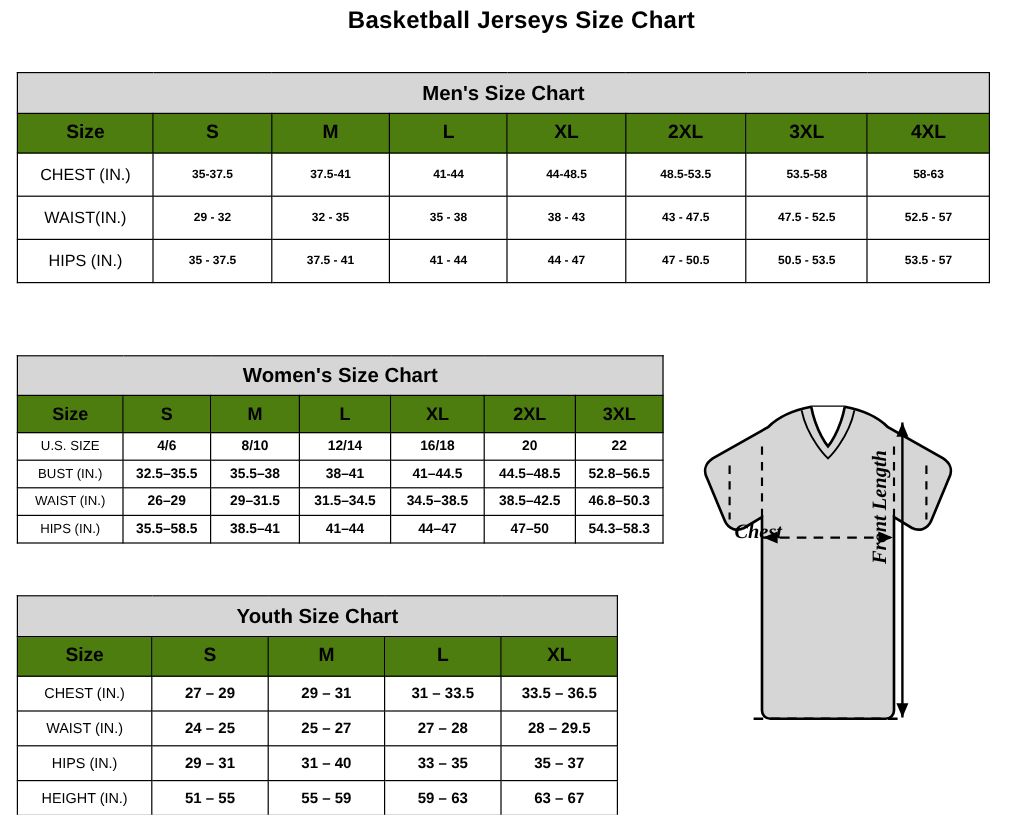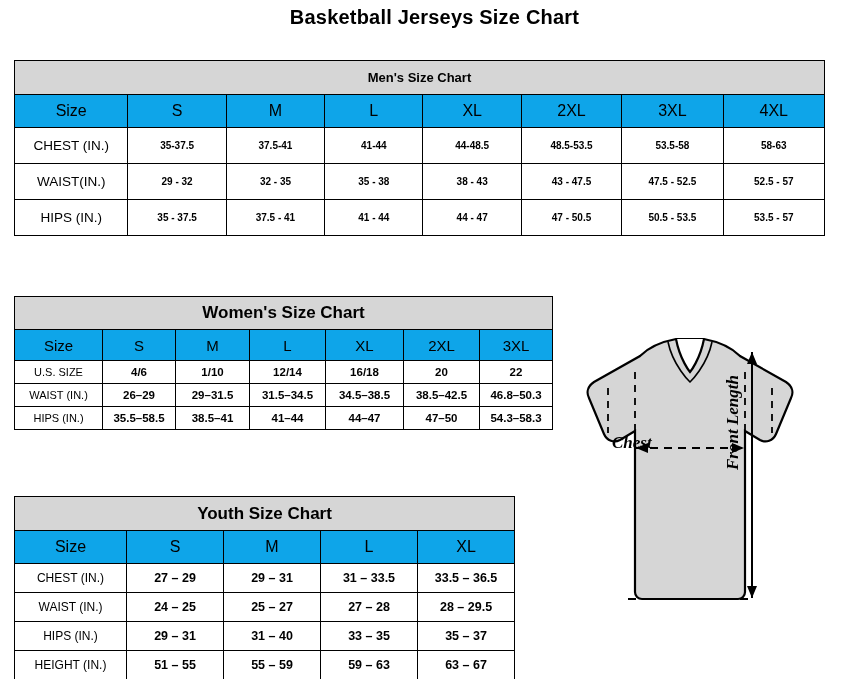--- a/index.html
+++ b/index.html
@@ -38,39 +38,39 @@
     text-align: center;
     vertical-align: middle;
     font-family: "Liberation Sans", sans-serif;
     padding: 0;
   }
   .caption-cell {
     background: #d6d6d6;
     font-weight: bold;
   }
   .hdr-cell {
-    background: #0ea5e9;
-    font-weight: normal;
+    background: #4d7c0f;
+    font-weight: bold;
   }
   .rowlabel {
     font-weight: normal;
     white-space: nowrap;
   }
   .val {
     font-weight: bold;
   }
 
   
   #mens-chart {
     position: absolute;
     left: 14px;
     top: 60px;
     width: 811px;
   }
-  #mens-chart .caption-cell { font-size: 13px; height: 33px; }
+  #mens-chart .caption-cell { font-size: 17px; height: 33px; }
   #mens-chart .hdr-cell { font-size: 16px; height: 32px; }
   #mens-chart .rowlabel { font-size: 13.5px; height: 35px; }
   #mens-chart .val { font-size: 10px; height: 35px; }
 
   
   #womens-chart {
     position: absolute;
     left: 14px;
     top: 296px;
     width: 538px;
@@ -202,25 +202,34 @@
       <td class="hdr-cell">S</td>
       <td class="hdr-cell">M</td>
       <td class="hdr-cell">L</td>
       <td class="hdr-cell">XL</td>
       <td class="hdr-cell">2XL</td>
       <td class="hdr-cell">3XL</td>
     </tr>
     <tr>
       <td class="rowlabel">U.S. SIZE</td>
       <td class="val">4/6</td>
-      <td class="val">1/10</td>
+      <td class="val">8/10</td>
       <td class="val">12/14</td>
       <td class="val">16/18</td>
       <td class="val">20</td>
       <td class="val">22</td>
+    </tr>
+    <tr>
+      <td class="rowlabel">BUST (IN.)</td>
+      <td class="val">32.5–35.5</td>
+      <td class="val">35.5–38</td>
+      <td class="val">38–41</td>
+      <td class="val">41–44.5</td>
+      <td class="val">44.5–48.5</td>
+      <td class="val">52.8–56.5</td>
     </tr>
     <tr>
       <td class="rowlabel">WAIST (IN.)</td>
       <td class="val">26–29</td>
       <td class="val">29–31.5</td>
       <td class="val">31.5–34.5</td>
       <td class="val">34.5–38.5</td>
       <td class="val">38.5–42.5</td>
       <td class="val">46.8–50.3</td>
     </tr>

